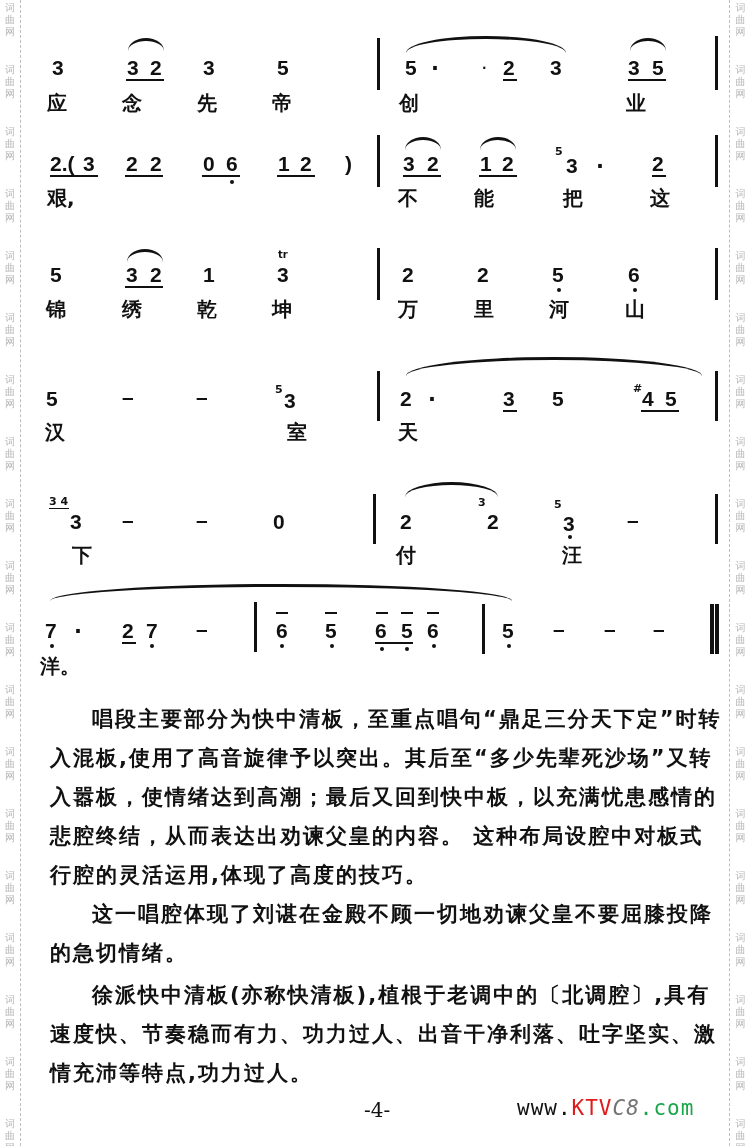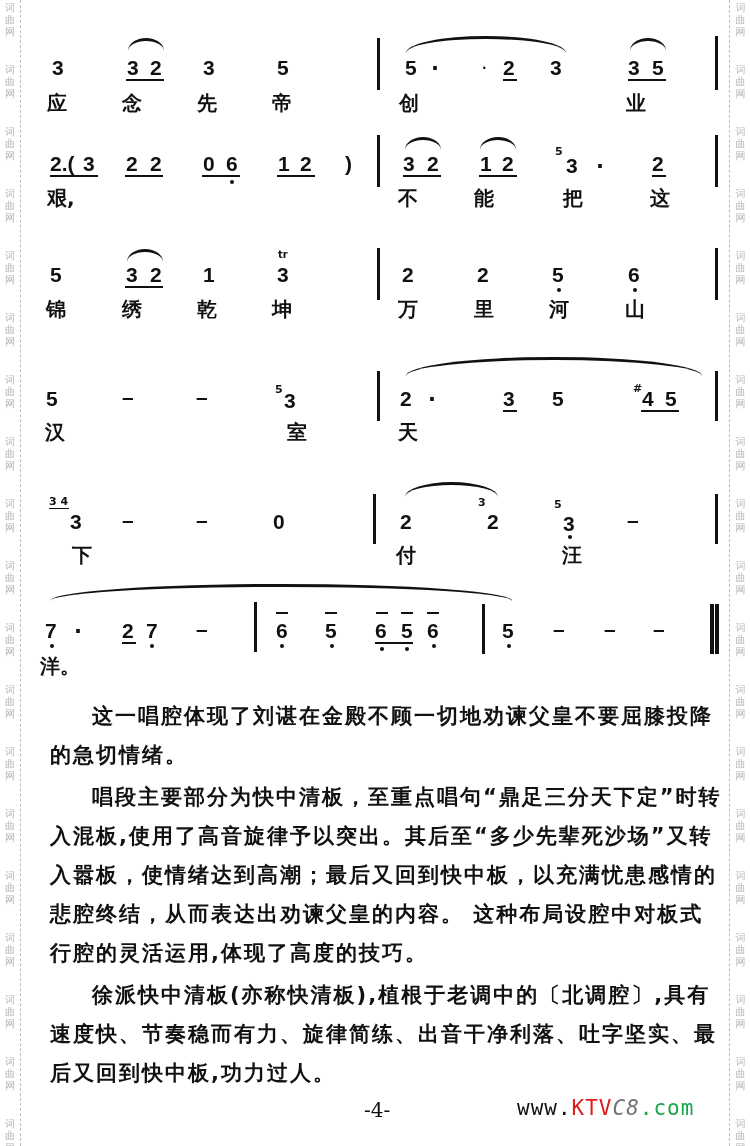--- a/index.html
+++ b/index.html
@@ -419,21 +419,21 @@
     <span class="tok num" style="left:604px;top:618px">–</span>
     <span class="tok num" style="left:653px;top:618px">–</span>
     <div class="dbar" style="left:710px;top:604px;height:50px"></div>
     <div class="dbar" style="left:715px;top:604px;height:50px"></div>
 
     <span class="lyric" style="left:40px;top:655px">洋。</span>
   </div>
 </div>
 
 <div class="prose" style="top:697px">
+  <p style="margin-top:3px">唱段主要部分为快中清板，至重点唱句“鼎足三分天下定”时转入混板,使用了高音旋律予以突出。其后至“多少先辈死沙场”又转入嚣板，使情绪达到高潮；最后又回到快中板，以充满忧患感情的悲腔终结，从而表达出劝谏父皇的内容。 这种布局设腔中对板式行腔的灵活运用,体现了高度的技巧。</p>
   <p>这一唱腔体现了刘谌在金殿不顾一切地劝谏父皇不要屈膝投降的急切情绪。</p>
-  <p style="margin-top:3px">唱段主要部分为快中清板，至重点唱句“鼎足三分天下定”时转入混板,使用了高音旋律予以突出。其后至“多少先辈死沙场”又转入嚣板，使情绪达到高潮；最后又回到快中板，以充满忧患感情的悲腔终结，从而表达出劝谏父皇的内容。 这种布局设腔中对板式行腔的灵活运用,体现了高度的技巧。</p>
-  <p style="margin-top:3px">徐派快中清板(亦称快清板),植根于老调中的〔北调腔〕,具有速度快、节奏稳而有力、旋律简练、出音干净利落、吐字坚实、最后又回到快中板,功力过人。</p>
+  <p style="margin-top:3px">徐派快中清板(亦称快清板),植根于老调中的〔北调腔〕,具有速度快、节奏稳而有力、功力过人、出音干净利落、吐字坚实、激情充沛等特点,功力过人。</p>
 </div>
 
 <div class="page-num">-4-</div>
 <div class="site">
   <span id="s-www" style="color: rgb(17, 17, 17);">www.</span><span id="s-ktv" style="color: rgb(224, 27, 27);">KTV</span><span id="s-c8" style="color: #737373; font-style: italic;">C8</span><span id="s-com" style="color: rgb(25, 166, 74);">.com</span>
 </div>
 
 </body></html>

